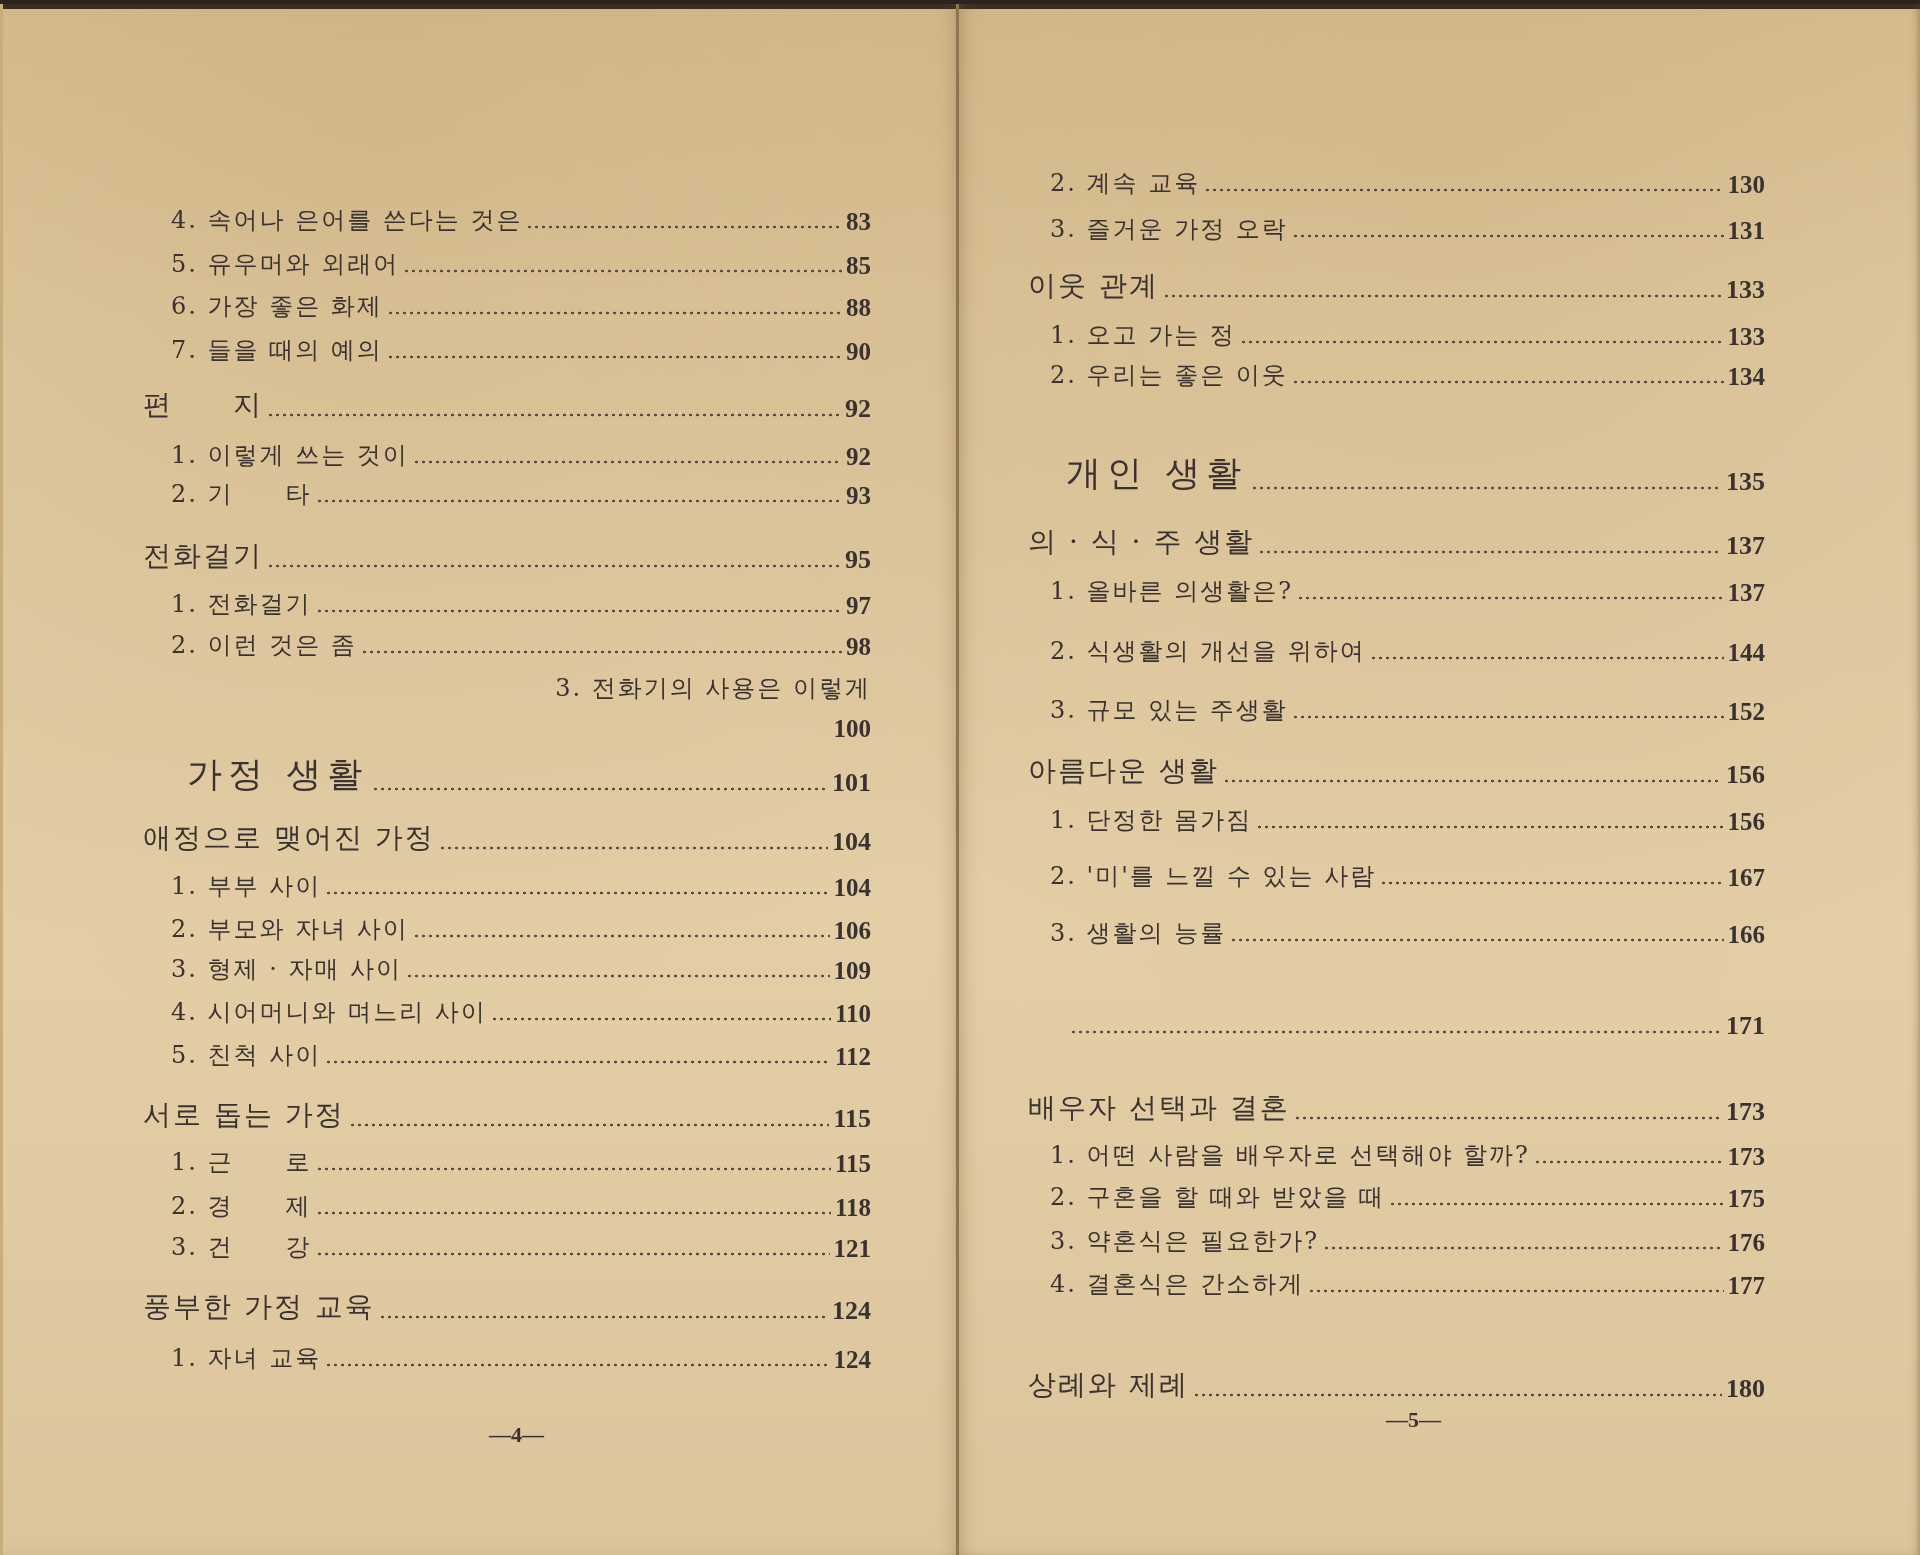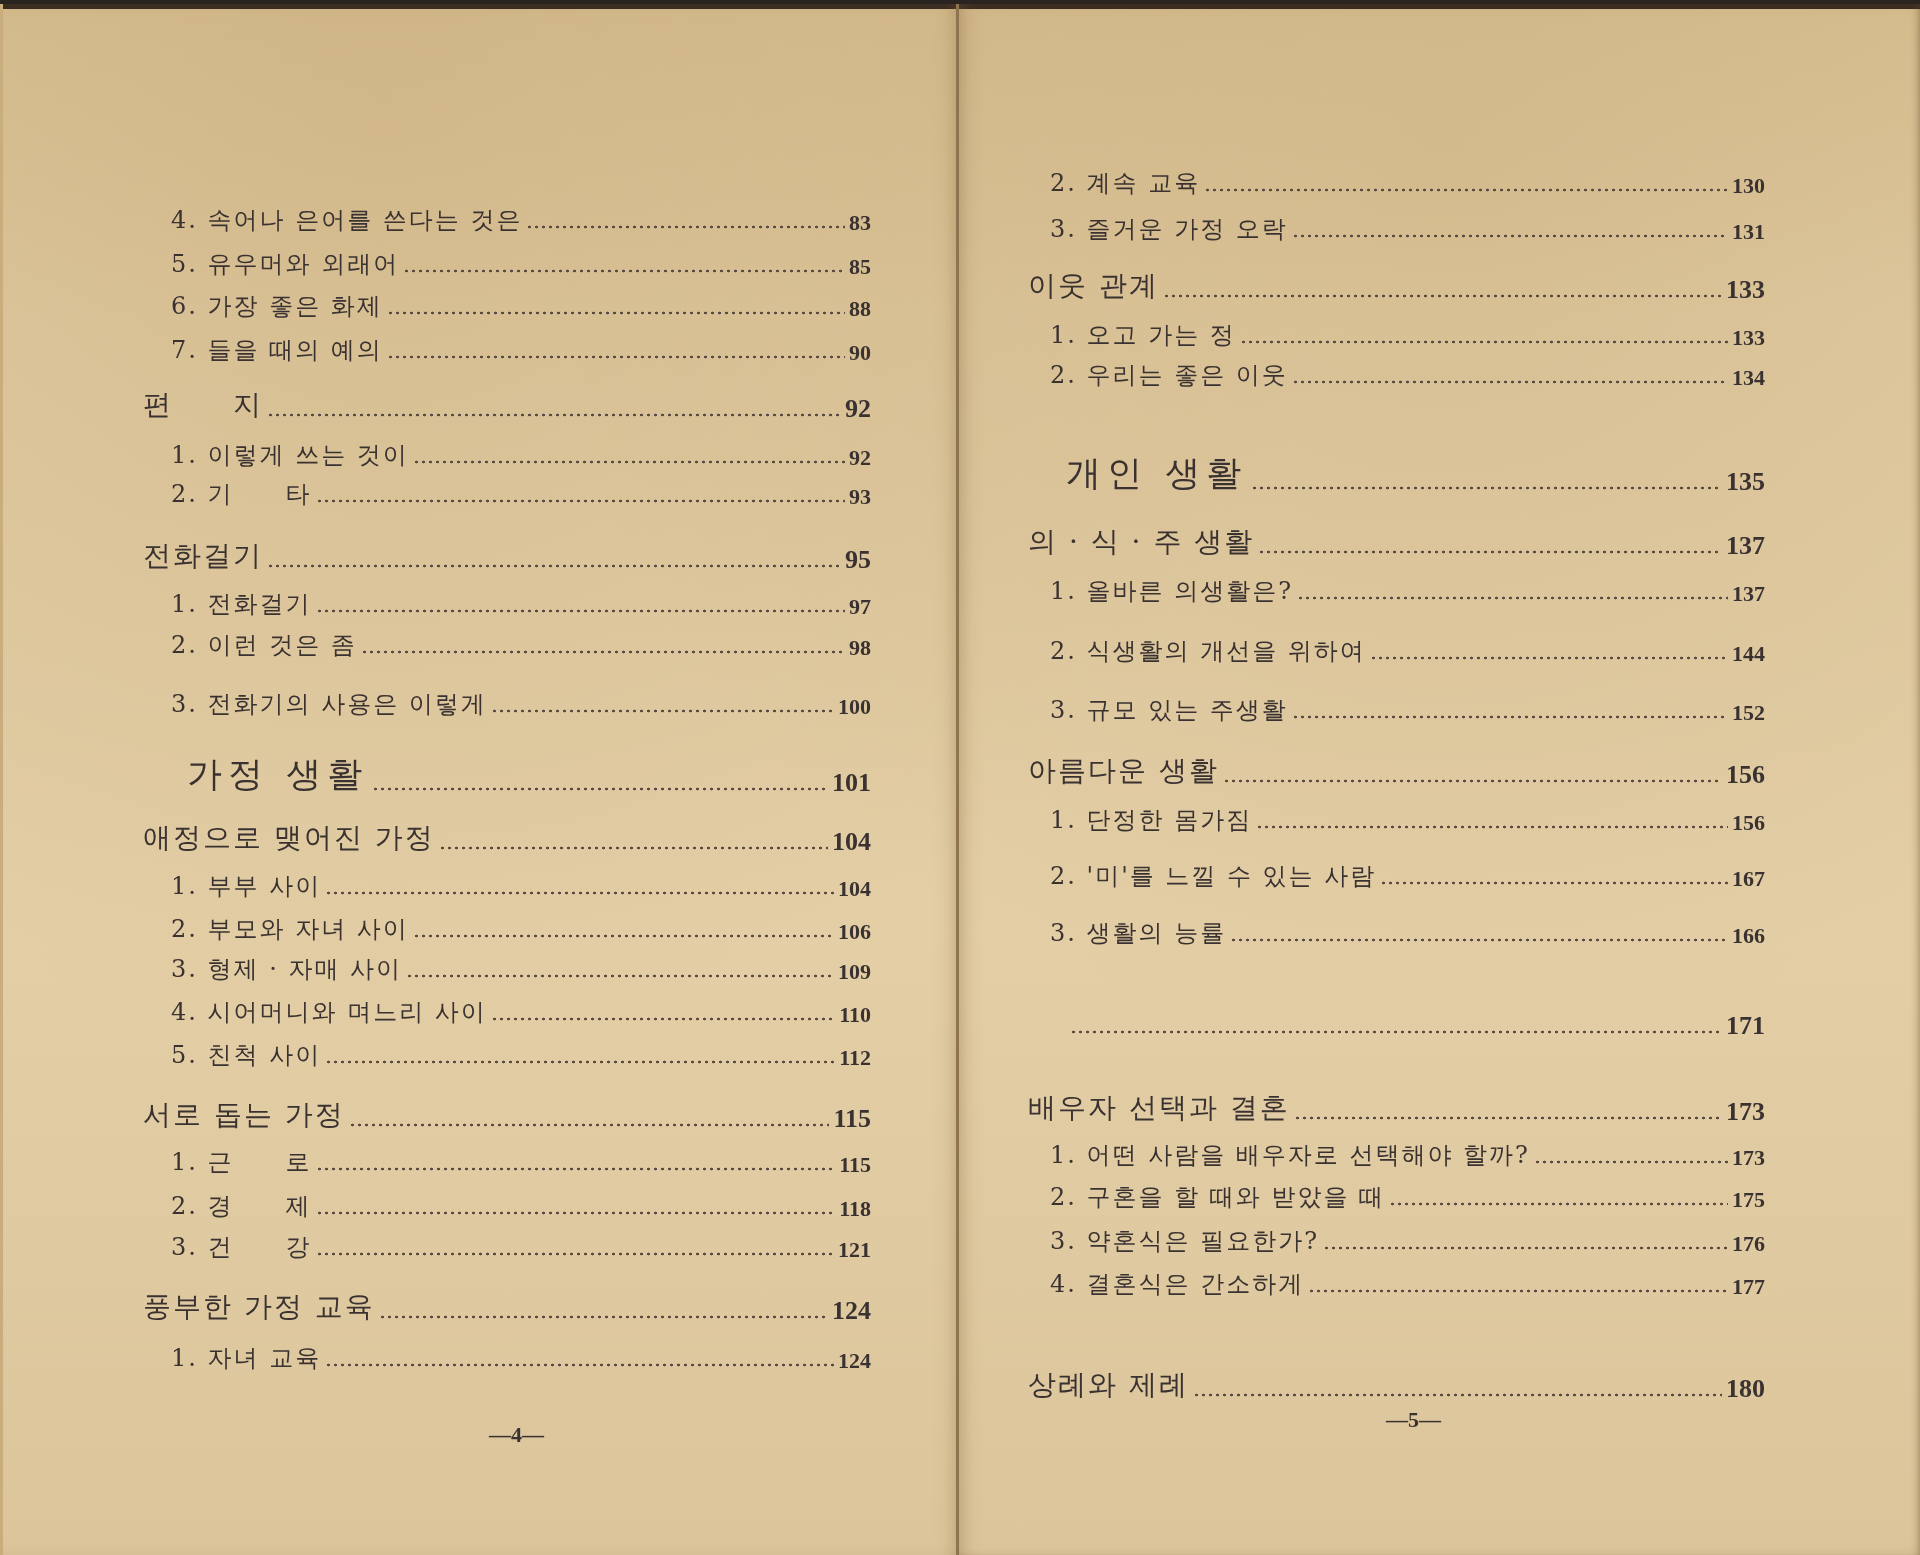--- a/index.html
+++ b/index.html
@@ -29,21 +29,21 @@
   }
   .row .label { flex: 0 0 auto; letter-spacing: 2px; }
   .row .leader {
     flex: 1 1 auto; margin: 0 4px 7px 4px; height: 4px;
     background-image: radial-gradient(circle, #5a4c44 1.3px, rgba(0,0,0,0) 1.6px);
     background-size: 7px 4px; background-repeat: repeat-x;
   }
   .row .num { flex: 0 0 auto; font-family: "Liberation Serif", serif; font-weight: bold; }
 
   .item { font-size: 24px; }
-  .item .num { font-size: 22px; }
+  .item .num { font-size: 25px; }
   .section { font-size: 28px; }
   .section .num { font-size: 26px; }
   .part { font-size: 35px; margin-top: 12px; }
   .part .label { letter-spacing: 6px; }
   .part .num { font-size: 26px; }
 
   .left-item   { left: 168px; width: 700px; }
   .left-section{ left: 140px; width: 728px; }
   .left-part   { left: 184px; width: 684px; }
   .right-item   { left: 1050px; width: 715px; }
@@ -103,21 +103,21 @@
         <div class="row item left-item" style="top: 584px;">
           <span class="label">1. 전화걸기</span>
           <span class="leader"></span>
           <span class="num">97</span>
         </div>
         <div class="row item left-item" style="top: 625px;">
           <span class="label">2. 이런 것은 좀</span>
           <span class="leader"></span>
           <span class="num">98</span>
         </div>
-        <div class="row item left-item" style="top: 684px;">
+        <div class="row item left-item" style="top: 668px; flex-direction: column;">
           <span class="label">3. 전화기의 사용은 이렇게</span>
           <span class="leader"></span>
           <span class="num">100</span>
         </div>
         <div class="row part left-part" style="top: 735px;">
           <span class="label">가정 생활</span>
           <span class="leader"></span>
           <span class="num">101</span>
         </div>
         <div class="row section left-section" style="top: 815px;">

